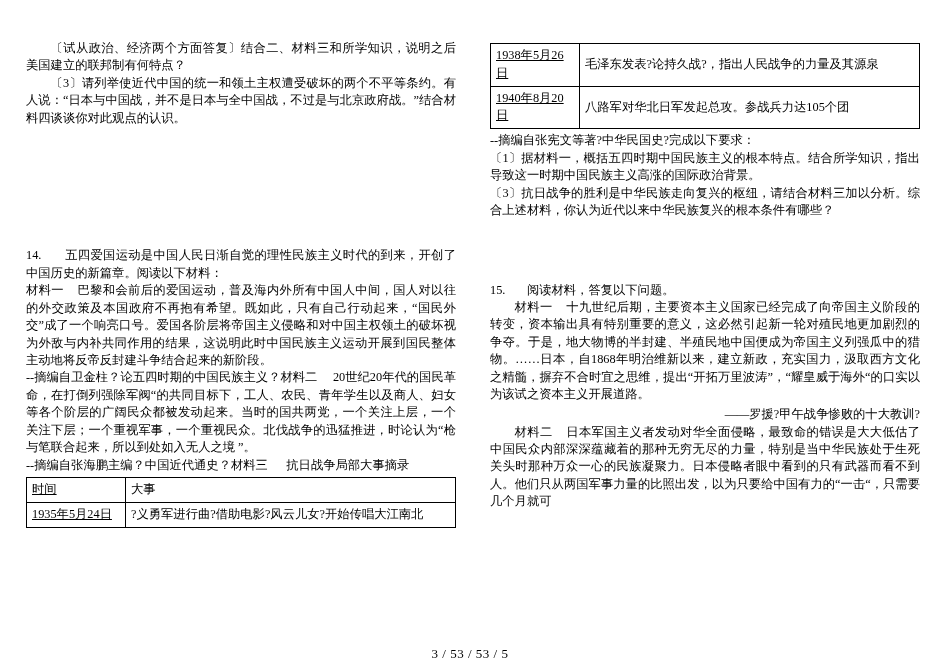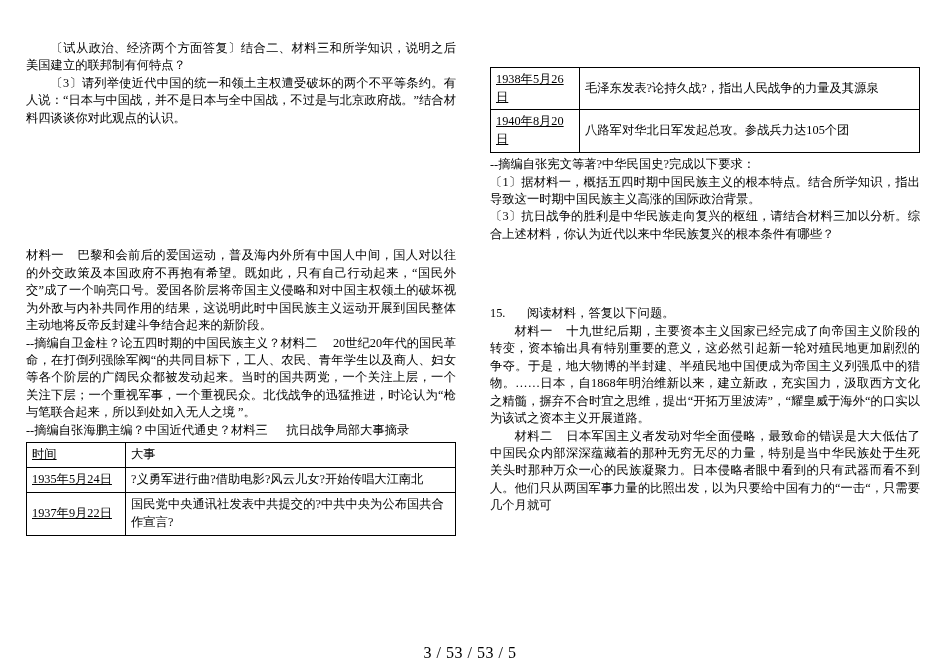--- a/index.html
+++ b/index.html
@@ -18,21 +18,21 @@
   .page {
     position: relative;
     width: 950px;
     height: 672px;
     box-sizing: border-box;
     padding: 40px 26px 0 26px;
   }
   .cols {
     display: flex;
     gap: 34px;
-    align-items: center;
+    align-items: flex-start;
   }
   .col {
     width: 430px;
     flex: 0 0 430px;
   }
   p {
     margin: 0;
     text-align: justify;
   }
   .indent2 {
@@ -63,38 +63,43 @@
   .quote-right {
     text-align: right;
     margin-top: 2px;
   }
   .footer {
     position: absolute;
     left: 0;
     right: 10px;
     bottom: 8px;
     text-align: center;
-    font-size: 16px;
+    font-size: 13px;
     letter-spacing: 0.5px;
   }
   .tight { line-height: 1.42; }
 </style>
 </head>
 <body>
 
 <div class="page">
   <div class="cols">
 
     <div class="col">
 
       <p class="indent2 tight">〔试从政治、经济两个方面答复〕结合二、材料三和所学知识，说明之后美国建立的联邦制有何特点？</p>
       <p class="indent2 tight">〔3〕请列举使近代中国的统一和领土主权遭受破坏的两个不平等条约。有人说：“日本与中国战，并不是日本与全中国战，不过是与北京政府战。”结合材料四谈谈你对此观点的认识。</p>
 
       <div class="spacer-xxl"></div>
 
+      <p class="tight">
+        <span>14.</span>
+        &nbsp;&nbsp;&nbsp;&nbsp;&nbsp;
+        <span>五四爱国运动是中国人民日渐自觉的理性民族主义时代的到来，开创了中国历史的新篇章。阅读以下材料：</span>
+      </p>
 
       <p class="tight">
         <span>材料一</span>
         &nbsp;&nbsp;
         <span>巴黎和会前后的爱国运动，普及海内外所有中国人中间，国人对以往的外交政策及本国政府不再抱有希望。既如此，只有自己行动起来，“国民外交”成了一个响亮口号。爱国各阶层将帝国主义侵略和对中国主权领土的破坏视为外敌与内补共同作用的结果，这说明此时中国民族主义运动开展到国民整体主动地将反帝反封建斗争结合起来的新阶段。</span>
       </p>
 
       <p class="tight">
         <span>--摘编自卫金柱？论五四时期的中国民族主义？材料二</span>
         &nbsp;&nbsp;&nbsp;
@@ -111,24 +116,20 @@
         <thead>
           <tr>
             <th class="c-date">时间</th>
             <th>大事</th>
           </tr>
         </thead>
         <tbody>
           <tr>
             <td class="c-date">1935年5月24日</td>
             <td>?义勇军进行曲?借助电影?风云儿女?开始传唱大江南北</td>
-          </tr>
-          <tr>
-            <td class="c-date">1937年9月22日</td>
-            <td>国民党中央通讯社发表中共提交的?中共中央为公布国共合作宣言?</td>
           </tr>
         </tbody>
       </table>
 
     </div>
 
     <div class="col">
 
       <table class="doc-table t2">
         <tbody>
@@ -154,20 +155,21 @@
         &nbsp;&nbsp;&nbsp;&nbsp;&nbsp;
         <span>阅读材料，答复以下问题。</span>
       </p>
 
       <p class="indent2 tight">
         <span>材料一</span>
         &nbsp;&nbsp;
         <span>十九世纪后期，主要资本主义国家已经完成了向帝国主义阶段的转变，资本输出具有特别重要的意义，这必然引起新一轮对殖民地更加剧烈的争夺。于是，地大物博的半封建、半殖民地中国便成为帝国主义列强瓜中的猎物。……日本，自1868年明治维新以来，建立新政，充实国力，汲取西方文化之精髓，摒弃不合时宜之思维，提出“开拓万里波涛”，“耀皇威于海外“的口实以为该试之资本主义开展道路。</span>
       </p>
 
+      <p class="quote-right">——罗援?甲午战争惨败的十大教训?</p>
 
       <p class="indent2 tight">
         <span>材料二</span>
         &nbsp;&nbsp;
         <span>日本军国主义者发动对华全面侵略，最致命的错误是大大低估了中国民众内部深深蕴藏着的那种无穷无尽的力量，特别是当中华民族处于生死关头时那种万众一心的民族凝聚力。日本侵略者眼中看到的只有武器而看不到人。他们只从两国军事力量的比照出发，以为只要给中国有力的“一击“，只需要几个月就可</span>
       </p>
 
     </div>
   </div>
 

